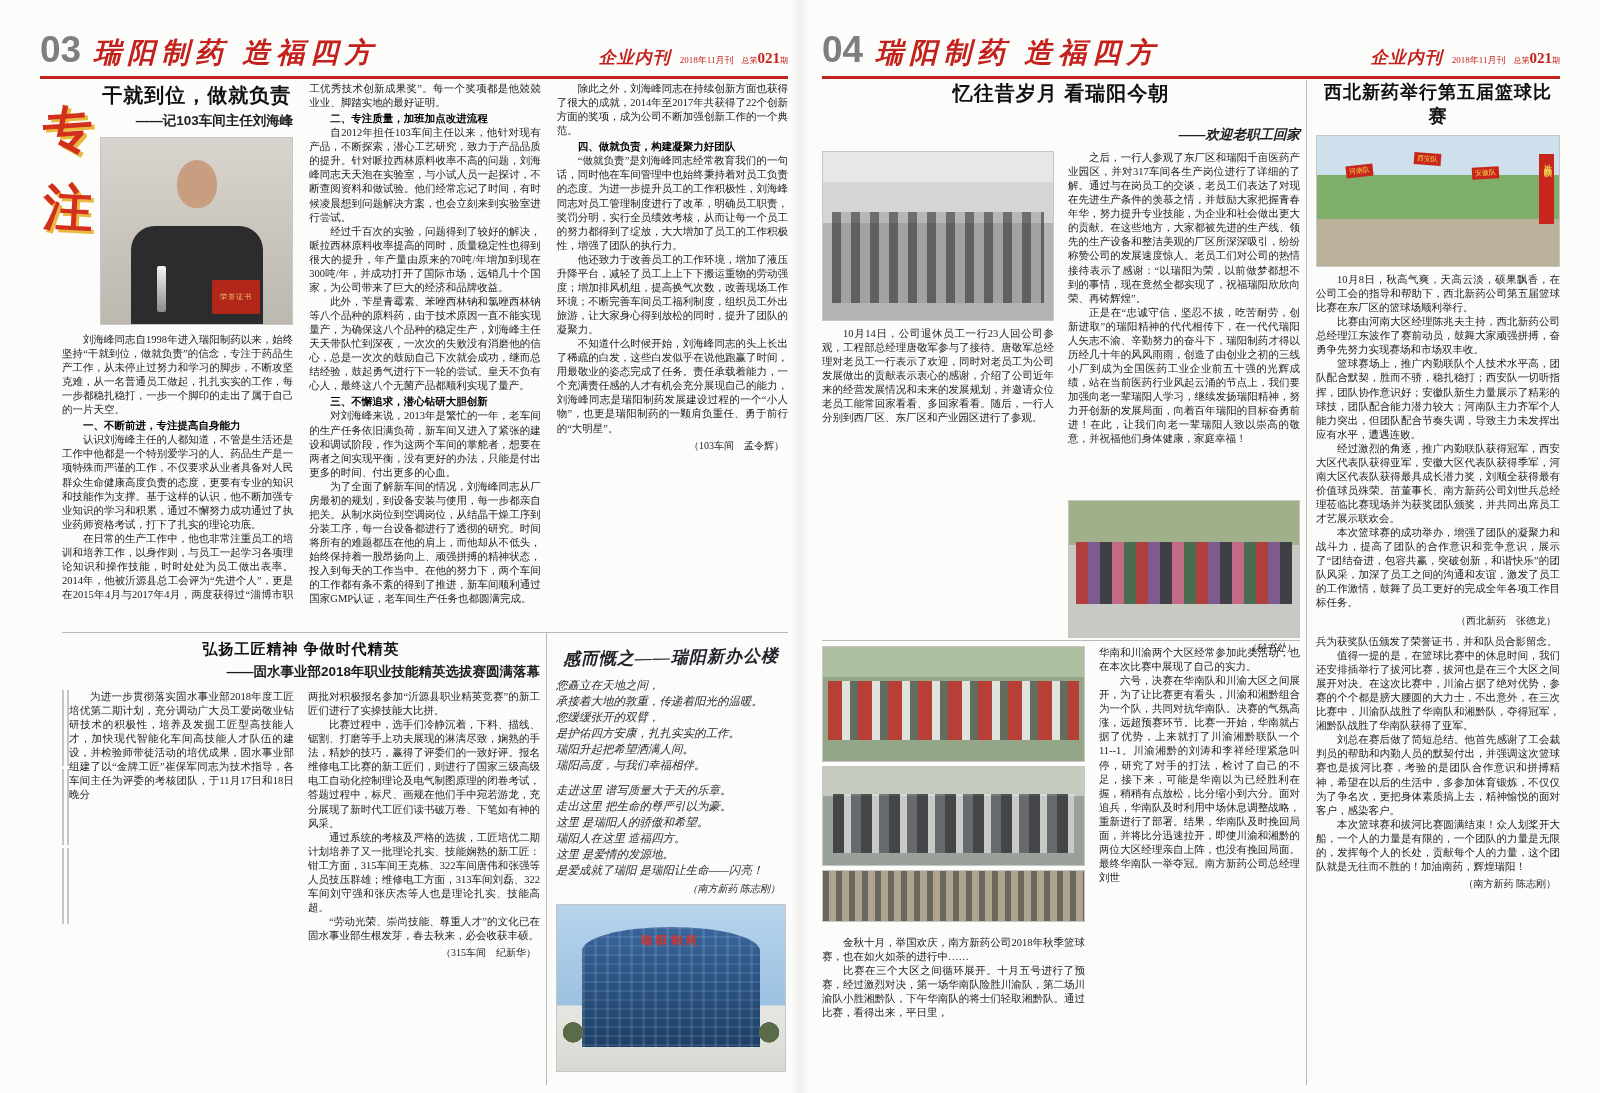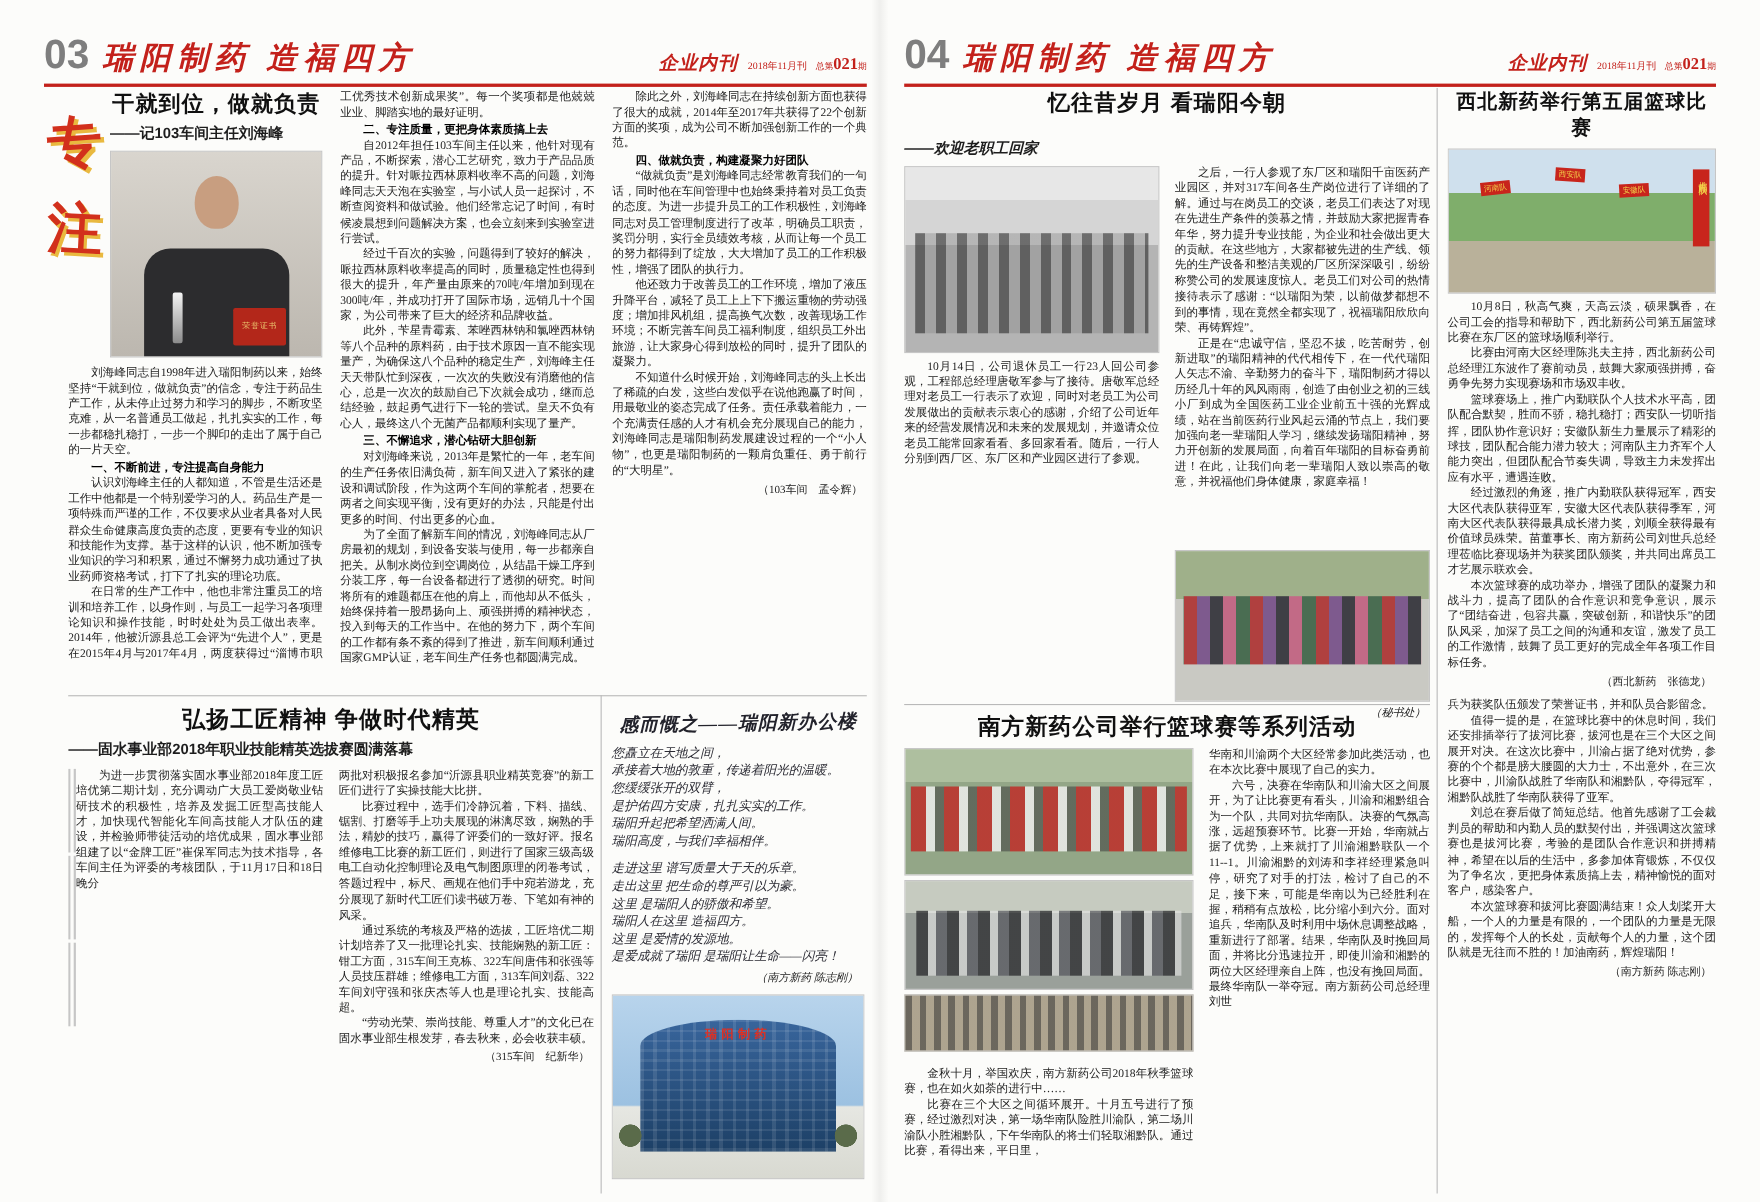--- a/index.html
+++ b/index.html
@@ -18,21 +18,21 @@
   .mh-issue .d { font-size:9px; margin-left:5px; }
   .mh-issue .pf { font-size:8px; margin-left:4px; }
   .mh-issue .n { font-size:15px; font-weight:bold; }
   .mh-issue .s { font-size:8px; }
   .red-rule { position:absolute; top:76px; height:3px; background:#c3211b; }
   .vrule { position:absolute; width:1px; background:#b9b9b9; }
   .hrule { position:absolute; height:1px; background:#b9b9b9; }
 
   
   .art-title { font-family:"Liberation Sans",sans-serif; font-weight:bold; text-align:center; color:#101010; letter-spacing:1px; }
-  .art-sub { font-family:"Liberation Sans",sans-serif; font-weight:bold; text-align:left; color:#1d1d1d; }
+  .art-sub { font-family:"Liberation Sans",sans-serif; font-weight:bold; text-align:right; color:#1d1d1d; }
   .bodytext { font-size:10.5px; line-height:1.34; text-align:justify; color:#222; }
   .p { text-indent:2em; }
   .p0 { text-indent:0; }
   .sec-h { font-family:"Liberation Sans",sans-serif; font-weight:bold; text-indent:2em; margin:1px 0; color:#000; }
   .byline { text-align:right; font-size:10px; padding-right:4px; margin-top:3px; }
   .photo { border:1px solid #c6c6c6; position:relative; overflow:hidden; }
 
   
   .callig { position:absolute; left:40px; top:92px; width:56px; text-align:center;
             font-family:"Liberation Sans",sans-serif; font-weight:bold; color:#d2301c; }
@@ -53,21 +53,21 @@
   .a1-photo .torso { position:absolute; left:50%; bottom:0; transform:translateX(-50%); width:132px; height:98px;
                      border-radius:24px 24px 0 0; background:#2c2c2e; }
   .a1-photo .trophy { position:absolute; left:56px; bottom:12px; width:9px; height:46px; border-radius:2px;
                       background:linear-gradient(180deg,#f4f4f4,#8c8c8c); }
   .a1-photo .cert { position:absolute; right:32px; bottom:10px; width:48px; height:34px; background:#b3271a;
                     border-radius:2px; display:flex; align-items:center; justify-content:center; }
   .a1-photo .cert span { color:#ecc76f; font-size:7px; letter-spacing:1px; font-family:"Liberation Sans",sans-serif; }
 
   
   #a2 { position:absolute; left:62px; top:640px; width:478px; height:445px; overflow:hidden; }
-  #a2 .t { font-size:21px; }
+  #a2 .t { font-size:15px; }
   #a2 .s { font-size:13.5px; margin-top:4px; }
   .a2-cols { display:flex; gap:14px; margin-top:9px; height:372px; }
   .a2-left { width:232px; display:flex; flex-direction:row; }
   .a2-grid { display:grid; grid-template-columns:1fr 1fr; grid-auto-rows:76px; gap:3px; margin-bottom:6px; }
   .a2-grid .photo { border-width:1px; }
   .a2-left .bodytext { flex:1 1 auto; overflow:hidden; }
   .a2-right { width:232px; overflow:hidden; }
 
   
   #poem { position:absolute; left:556px; top:646px; width:230px; height:439px; overflow:hidden; }
@@ -165,21 +165,21 @@
       <div class="torso"></div>
       <div class="trophy"></div>
       <div class="cert">
         <span>荣誉证书</span>
       </div>
     </div>
     <p class="p">刘海峰同志自1998年进入瑞阳制药以来，始终坚持“干就到位，做就负责”的信念，专注于药品生产工作，从未停止过努力和学习的脚步，不断攻坚克难，从一名普通员工做起，扎扎实实的工作，每一步都稳扎稳打，一步一个脚印的走出了属于自己的一片天空。</p>
     <p class="sec-h">一、不断前进，专注提高自身能力</p>
     <p class="p">认识刘海峰主任的人都知道，不管是生活还是工作中他都是一个特别爱学习的人。药品生产是一项特殊而严谨的工作，不仅要求从业者具备对人民群众生命健康高度负责的态度，更要有专业的知识和技能作为支撑。基于这样的认识，他不断加强专业知识的学习和积累，通过不懈努力成功通过了执业药师资格考试，打下了扎实的理论功底。</p>
     <p class="p">在日常的生产工作中，他也非常注重员工的培训和培养工作，以身作则，与员工一起学习各项理论知识和操作技能，时时处处为员工做出表率。2014年，他被沂源县总工会评为“先进个人”，更是在2015年4月与2017年4月，两度获得过“淄博市职工优秀技术创新成果奖”。每一个奖项都是他兢兢业业、脚踏实地的最好证明。</p>
-    <p class="sec-h">二、专注质量，更把身体素质搞上去</p>
+    <p class="sec-h">二、专注质量，加班加点改进流程</p>
     <p class="p">自2012年担任103车间主任以来，他针对现有产品，不断探索，潜心工艺研究，致力于产品品质的提升。针对哌拉西林原料收率不高的问题，刘海峰同志天天泡在实验室，与小试人员一起探讨，不断查阅资料和做试验。他们经常忘记了时间，有时候凌晨想到问题解决方案，也会立刻来到实验室进行尝试。</p>
     <p class="p">经过千百次的实验，问题得到了较好的解决，哌拉西林原料收率提高的同时，质量稳定性也得到很大的提升，年产量由原来的70吨/年增加到现在300吨/年，并成功打开了国际市场，远销几十个国家，为公司带来了巨大的经济和品牌收益。</p>
     <p class="p">此外，苄星青霉素、苯唑西林钠和氯唑西林钠等八个品种的原料药，由于技术原因一直不能实现量产，为确保这八个品种的稳定生产，刘海峰主任天天带队忙到深夜，一次次的失败没有消磨他的信心，总是一次次的鼓励自己下次就会成功，继而总结经验，鼓起勇气进行下一轮的尝试。皇天不负有心人，最终这八个无菌产品都顺利实现了量产。</p>
     <p class="sec-h">三、不懈追求，潜心钻研大胆创新</p>
     <p class="p">对刘海峰来说，2013年是繁忙的一年，老车间的生产任务依旧满负荷，新车间又进入了紧张的建设和调试阶段，作为这两个车间的掌舵者，想要在两者之间实现平衡，没有更好的办法，只能是付出更多的时间、付出更多的心血。</p>
     <p class="p">为了全面了解新车间的情况，刘海峰同志从厂房最初的规划，到设备安装与使用，每一步都亲自把关。从制水岗位到空调岗位，从结晶干燥工序到分装工序，每一台设备都进行了透彻的研究。时间将所有的难题都压在他的肩上，而他却从不低头，始终保持着一股昂扬向上、顽强拼搏的精神状态，投入到每天的工作当中。在他的努力下，两个车间的工作都有条不紊的得到了推进，新车间顺利通过国家GMP认证，老车间生产任务也都圆满完成。</p>
     <p class="p">除此之外，刘海峰同志在持续创新方面也获得了很大的成就，2014年至2017年共获得了22个创新方面的奖项，成为公司不断加强创新工作的一个典范。</p>
     <p class="sec-h">四、做就负责，构建凝聚力好团队</p>
     <p class="p">“做就负责”是刘海峰同志经常教育我们的一句话，同时他在车间管理中也始终秉持着对员工负责的态度。为进一步提升员工的工作积极性，刘海峰同志对员工管理制度进行了改革，明确员工职责，奖罚分明，实行全员绩效考核，从而让每一个员工的努力都得到了绽放，大大增加了员工的工作积极性，增强了团队的执行力。</p>
     <p class="p">他还致力于改善员工的工作环境，增加了液压升降平台，减轻了员工上上下下搬运重物的劳动强度；增加排风机组，提高换气次数，改善现场工作环境；不断完善车间员工福利制度，组织员工外出旅游，让大家身心得到放松的同时，提升了团队的凝聚力。</p>
@@ -270,21 +270,20 @@
         <div class="photo color-photo"></div>
         <div class="caption">（秘书处）</div>
       </div>
     </div>
   </div>
 
   <div class="hrule" style="left:822px;top:640px;width:478px;"></div>
   <div class="vrule" style="left:1306px;top:80px;height:1005px;"></div>
 
   <div id="b2">
-    <div class="art-title t">南方新药公司举行篮球赛等系列活动</div>
     <div class="b2-body">
       <div class="b2-photos">
         <div class="photo tug-photo"></div>
         <div class="photo team-photo"></div>
         <div class="photo crowd-photo"></div>
       </div>
       <div class="b2-below bodytext">
         <p class="p">金秋十月，举国欢庆，南方新药公司2018年秋季篮球赛，也在如火如荼的进行中……</p>
         <p class="p">比赛在三个大区之间循环展开。十月五号进行了预赛，经过激烈对决，第一场华南队险胜川渝队，第二场川渝队小胜湘黔队，下午华南队的将士们轻取湘黔队。通过比赛，看得出来，平日里，</p>
       </div>

